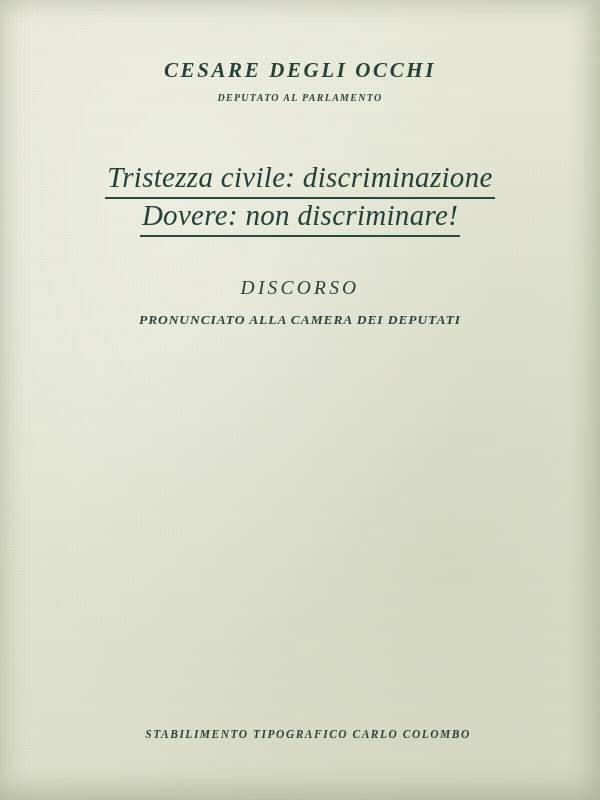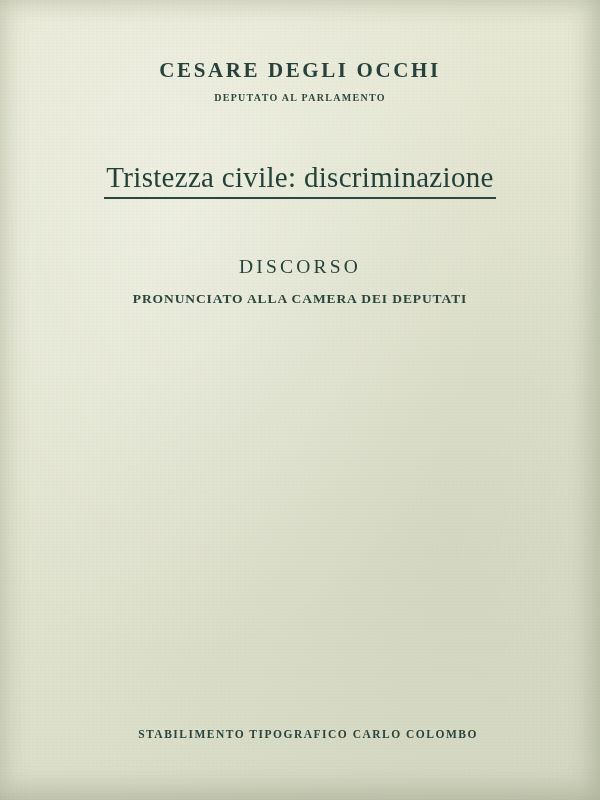--- a/index.html
+++ b/index.html
@@ -16,20 +16,21 @@
   .page {
     position: relative;
     width: 600px;
     height: 800px;
     box-sizing: border-box;
     background:
       radial-gradient(ellipse at 30% 25%, rgba(255,255,255,0.30) 0%, rgba(255,255,255,0.0) 55%),
       radial-gradient(ellipse at 75% 70%, rgba(190,195,170,0.30) 0%, rgba(255,255,255,0.0) 60%),
       linear-gradient(160deg, #e8e9d6 0%, #e4e6d2 35%, #dfe2cd 60%, #d8dcc6 100%);
     overflow: hidden;
+    font-style: italic;
   }
   
   .page::before {
     content: "";
     position: absolute;
     top: 0; left: 0; right: 0; bottom: 0;
     pointer-events: none;
     box-shadow:
       inset 0 0 28px rgba(150,155,130,0.30),
       inset -10px 0 22px rgba(140,146,120,0.20),
@@ -87,21 +88,21 @@
     content: "";
     position: absolute;
     left: 0;
     right: 0;
     bottom: 0;
     height: 2px;
     background: #2b4840;
   }
 
   .discourse-block {
-    margin-top: 57px;
+    margin-top: 40px;
   }
   .discourse-main {
     font-size: 19.5px;
     letter-spacing: 3.2px;
     color: #27423c;
   }
   .discourse-l1 {
     margin-top: 13px;
     font-size: 13.5px;
     font-weight: bold;
@@ -137,20 +138,21 @@
 
   <div class="content">
 
     <div class="author">CESARE DEGLI OCCHI</div>
 
     <div class="author-sub">DEPUTATO AL PARLAMENTO</div>
 
     <div class="title-block">
       <div class="title-line">Tristezza civile: discriminazione</div>
       <br>
+      <div class="title-line">Dovere: non discriminare!</div>
     </div>
 
     <div class="discourse-block">
       <div class="discourse-main">DISCORSO</div>
       <div class="discourse-l1">PRONUNCIATO ALLA CAMERA DEI DEPUTATI</div>
     </div>
 
     <div class="publisher">STABILIMENTO TIPOGRAFICO CARLO COLOMBO</div>
 
   </div>

